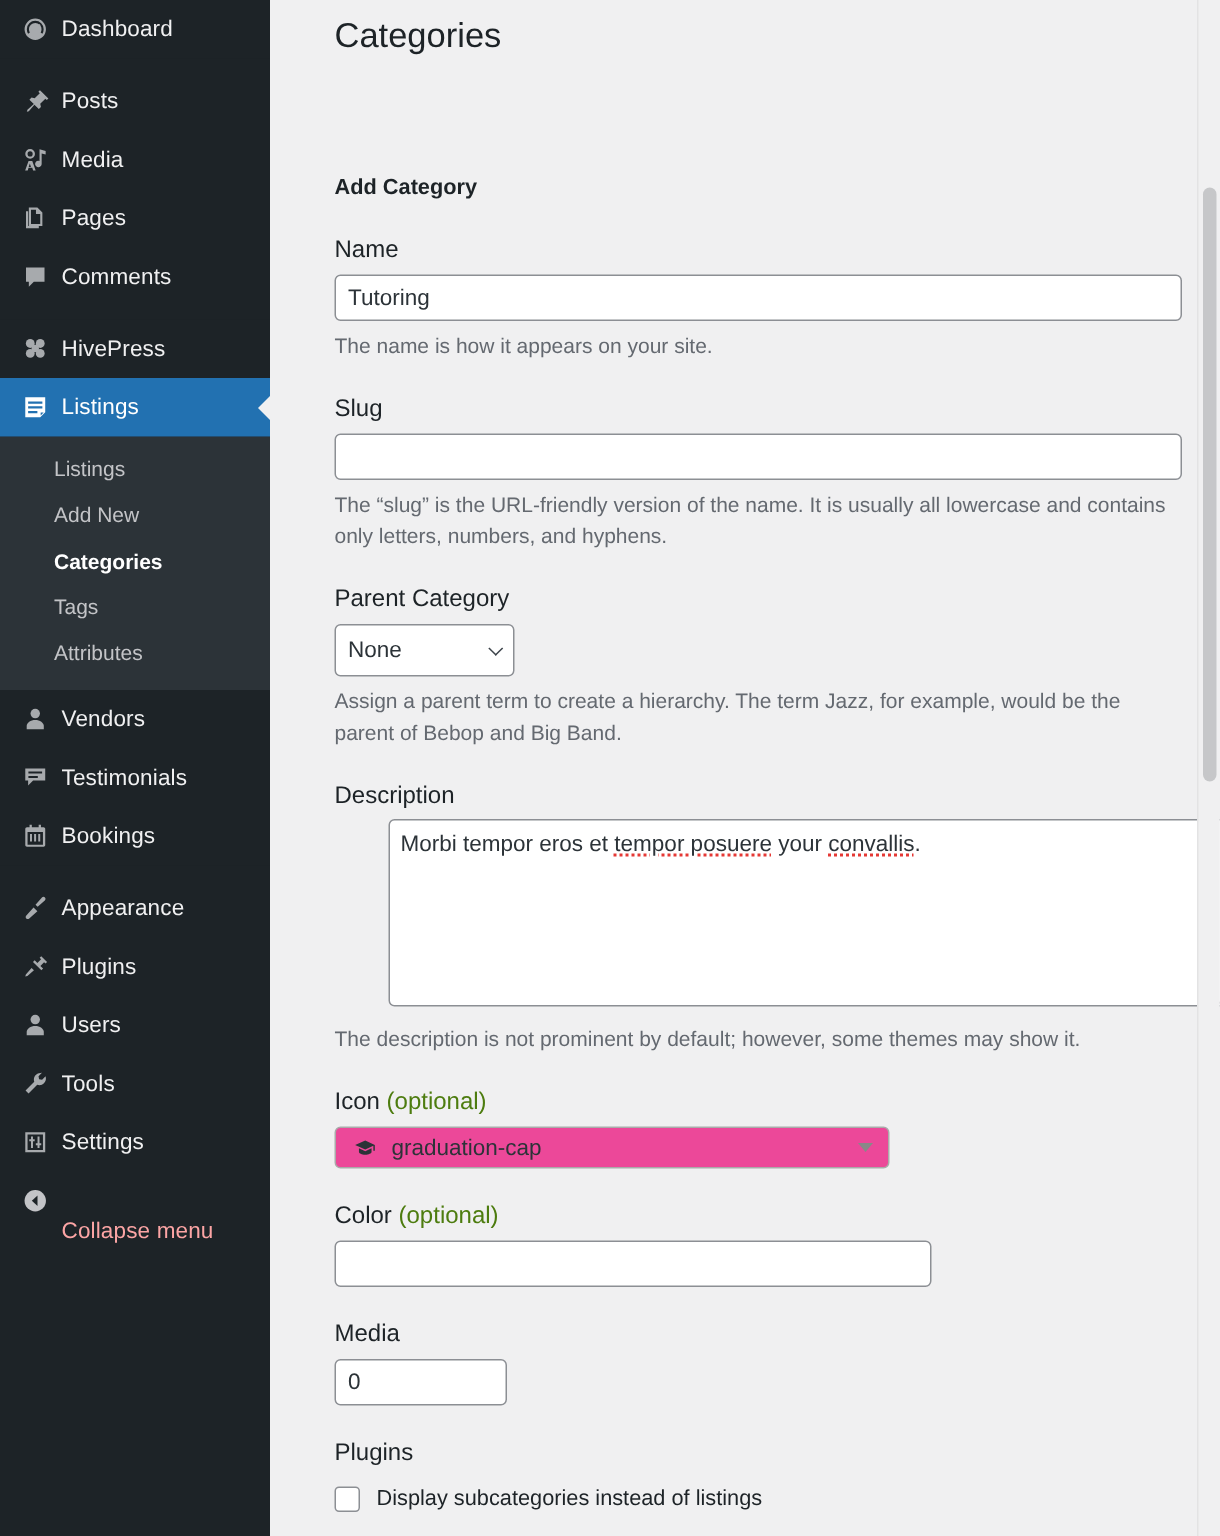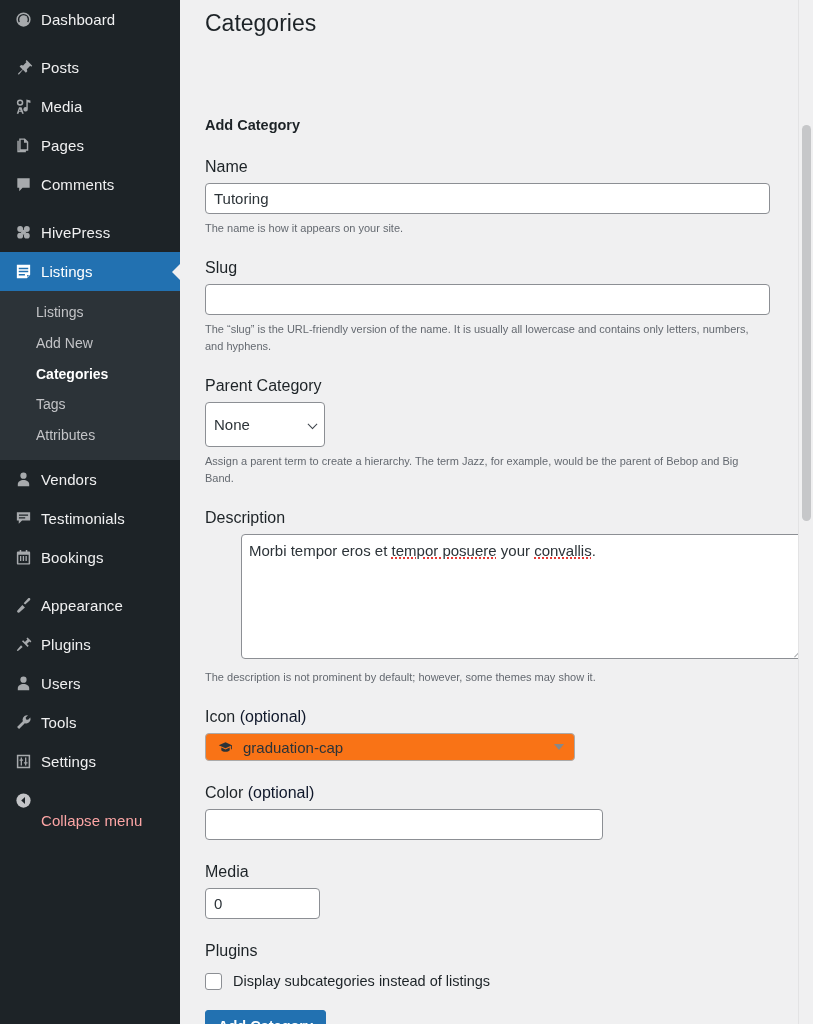--- a/index.html
+++ b/index.html
@@ -5,21 +5,21 @@
   * { box-sizing: border-box; }
   html, body {
     margin: 0; padding: 0;
     width: 813px; height: 1024px;
     overflow: hidden;
     background: #f0f0f1;
     font-family: "Liberation Sans", sans-serif;
     -webkit-font-smoothing: antialiased;
   }
 
-  #app { display: flex; width: 813px; height: 1024px; position: relative; }
+  #app { display: flex; width: 813px; height: 1024px; position: relative; gap: 18px; }
 
   
   #adminmenu {
     width: 180px; flex: 0 0 180px; height: 1024px;
     background: #1d2327;
     position: relative;
     overflow: hidden;
   }
   .menu-item {
     position: relative;
@@ -105,50 +105,50 @@
   }
 
   .form-field { margin: 0; padding: 0; }
   .form-field > label.fl {
     display: block;
     font-size: 16px;
     color: #1d2327;
     padding: 22px 0 5px 0;
     line-height: 1.3;
   }
-  .optional { color: #0f172a; font-weight: normal; }
+  .optional { color: #4d7c0f; font-weight: normal; }
 
   input.wp-text {
     display: block;
     width: 565px;
     height: 31px;
     padding: 0 8px;
     font-size: 15px;
     color: #2c3338;
     background: #fff;
     border: 1px solid #8c8f94;
     border-radius: 4px;
     box-shadow: 0 0 0 transparent;
     font-family: "Liberation Sans", sans-serif;
     outline: none;
   }
   input.wp-text.short { width: 115px; }
   input.wp-text.color { width: 398px; }
 
   p.description {
-    font-size: 11px;
+    font-size: 14px;
     color: #646970;
     margin: 0;
     padding: 6px 0 0 0;
     line-height: 1.5;
     max-width: 558px;
   }
 
   select.wp-select {
-    height: 45px;
+    height: 35px;
     min-width: 120px;
     font-size: 15px;
     color: #2c3338;
     background: #fff;
     border: 1px solid #8c8f94;
     border-radius: 4px;
     padding: 0 28px 0 8px;
     font-family: "Liberation Sans", sans-serif;
     -webkit-appearance: none;
     appearance: none;
@@ -212,21 +212,21 @@
     color: #2c3338;
     pointer-events: none;
     white-space: pre-wrap;
     font-family: "Liberation Sans", sans-serif;
   }
 
   
   .icon-select {
     position: relative;
     width: 370px; height: 28px;
-    background: #f97316;
+    background: #ec4899;
     border: 1px solid #aaa;
     border-radius: 4px;
     display: flex; align-items: center;
     padding: 0 10px;
     font-size: 15px;
     color: #2c3338;
     cursor: pointer;
     user-select: none;
   }
   .icon-select .glyph {

